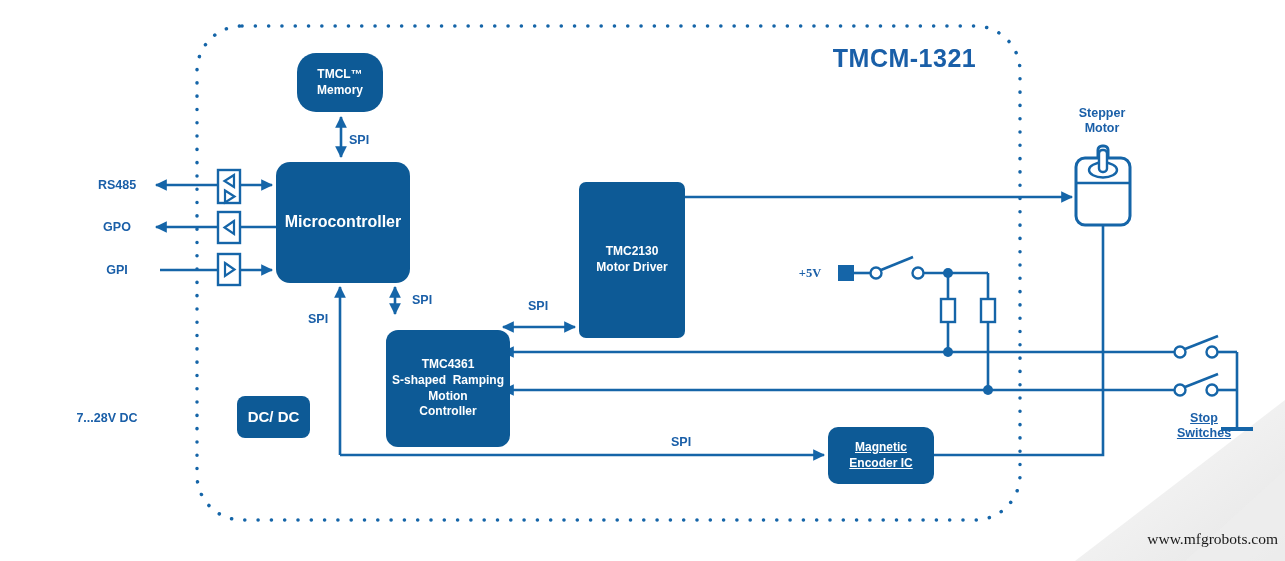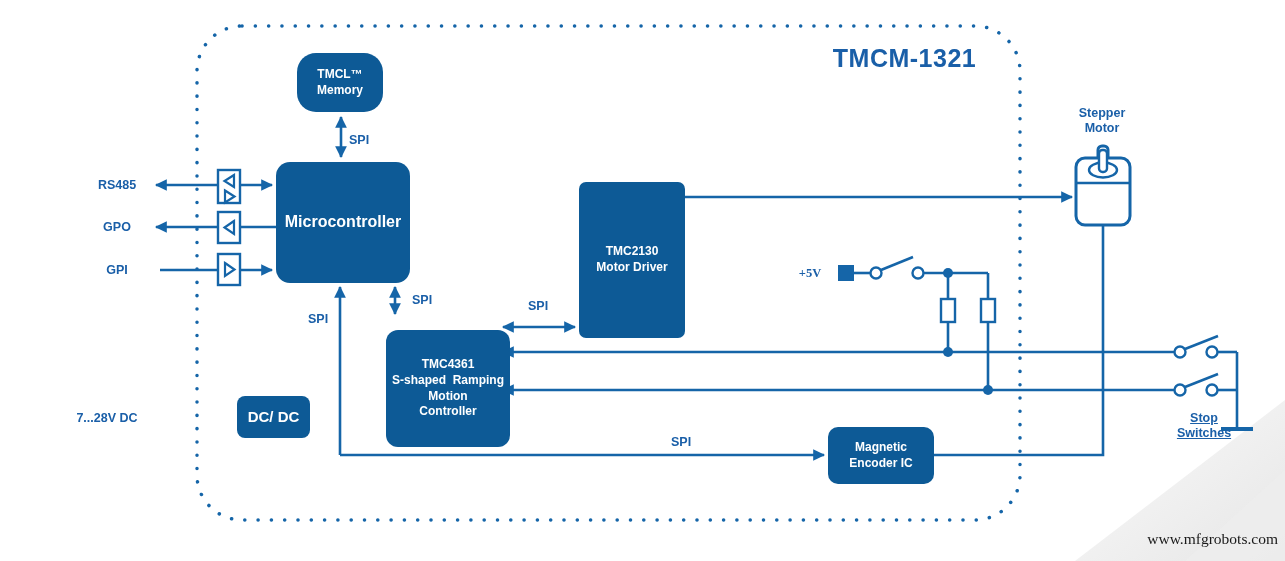--- a/index.html
+++ b/index.html
@@ -120,21 +120,21 @@
   <div class="blk" style="left:297px;top:53px;width:86px;height:59px;border-radius:19px;font-size:12px;">TMCL™
 Memory</div>
   <div class="blk" style="left:276px;top:162px;width:134px;height:121px;border-radius:14px;font-size:16px;">Microcontroller</div>
   <div class="blk" style="left:579px;top:182px;width:106px;height:156px;border-radius:7px;font-size:12px;">TMC2130
 Motor Driver</div>
   <div class="blk" style="left:386px;top:318px;width:124px;height:117px;border-radius:12px;font-size:12px;margin-top:12px;">TMC4361
 S-shaped  Ramping
 Motion
 Controller</div>
   <div class="blk" style="left:237px;top:396px;width:73px;height:42px;border-radius:8px;font-size:15px;">DC/ DC</div>
-  <div class="blk" style="left:828px;top:427px;width:106px;height:57px;border-radius:10px;font-size:12px;">Magnetic
+  <div class="blk" style="left:828px;top:427px;width:106px;height:57px;border-radius:10px;font-size:12px;text-decoration:underline;">Magnetic
 Encoder IC</div>
 
   <div class="title" style="left:822px;top:44px;width:165px;">TMCM-1321</div>
 
   <div class="lbl right" style="left:88px;top:178px;width:58px;">RS485</div>
   <div class="lbl right" style="left:88px;top:220px;width:58px;">GPO</div>
   <div class="lbl right" style="left:88px;top:263px;width:58px;">GPI</div>
   <div class="lbl right" style="left:68px;top:411px;width:78px;">7...28V DC</div>
   <div class="lbl right" style="left:794px;top:266px;width:32px;font-family:Liberation Serif, serif;">+5V</div>
   <div class="lbl center" style="left:1063px;top:106px;width:78px;">Stepper

